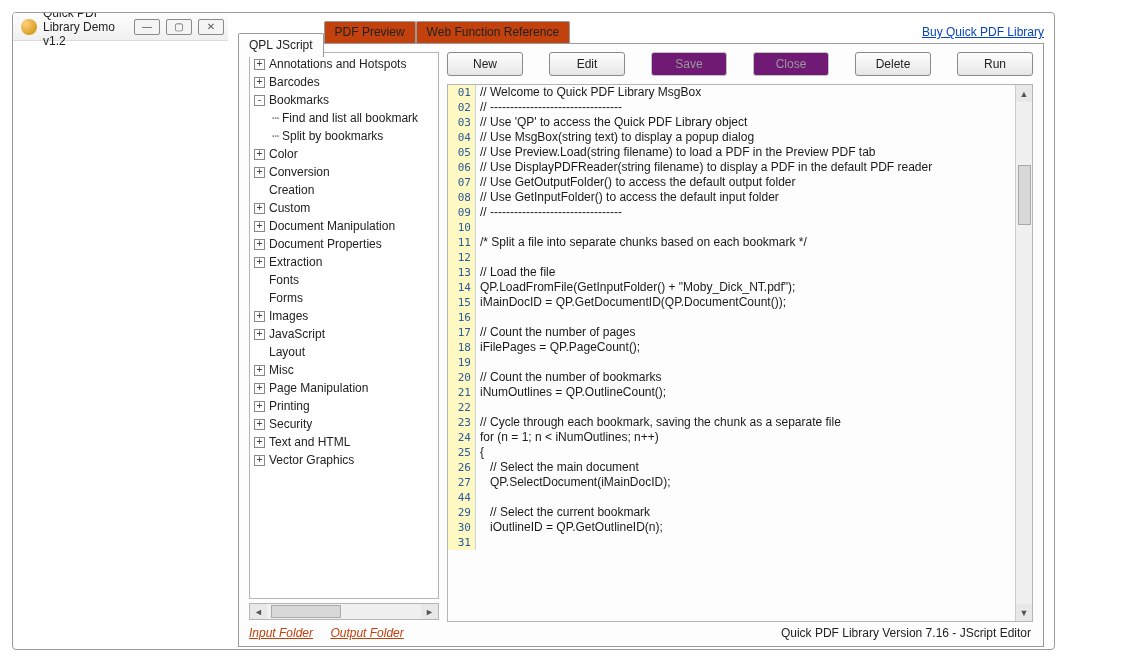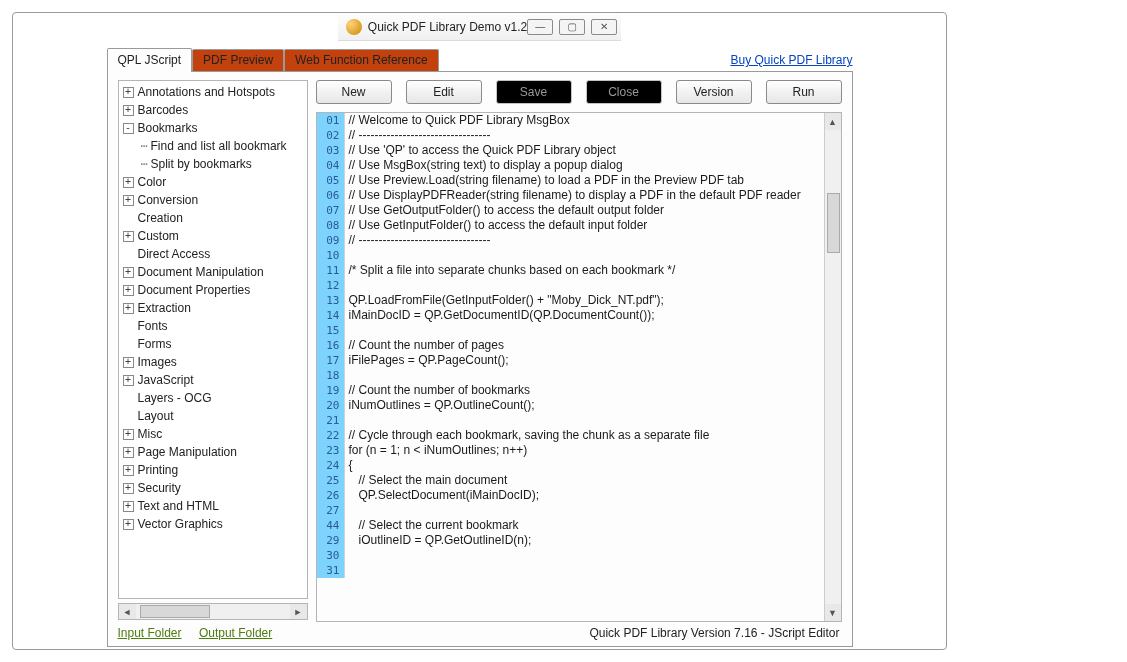--- a/index.html
+++ b/index.html
@@ -1,71 +1,71 @@
 <!DOCTYPE html>
 <html><head>
 <meta charset="utf-8">
 <style>
   * { box-sizing: border-box; }
   body {
     margin: 0; padding: 12px; background: #fff;
     font-family: "Segoe UI", Tahoma, sans-serif; font-size: 12px; color: #222;
   }
   .window {
-    width: 935px; height: 638px; border: 1px solid #9a9a9a; border-radius: 4px;
-    background: #fff; display: flex; flex-direction: column; overflow: hidden; align-items: center;
+    width: 1043px; height: 638px; border: 1px solid #9a9a9a; border-radius: 4px;
+    background: #fff; display: flex; flex-direction: row; overflow: hidden;
   }
   .titlebar {
     height: 28px; display: flex; align-items: center; padding: 0 4px 0 8px;
     border-bottom: 1px solid #dcdcdc;
     background: linear-gradient(#fdfdfd,#f0f0f0);
   }
   .titlebar .app-icon { width:16px; height:16px; margin-right:6px;
     background: radial-gradient(circle at 30% 30%, #ffd27a, #c98a00); border-radius:50%; }
   .titlebar .title { flex:1; font-size:12px; color:#222; }
   .winbtns { display:flex; gap:6px; }
   .winbtn { width:26px; height:16px; border:1px solid #8a8a8a; border-radius:2px;
     display:flex; align-items:center; justify-content:center; font-size:10px;
     color:#555; background:#f4f4f4; }
   .content { flex:1; padding:6px 10px 2px 10px; display:flex; flex-direction:column; min-height:0;}
   .tabrow { display:flex; align-items:flex-end; position:relative; height:24px;}
   .tab { border:1px solid #9a9a9a; border-bottom:none; padding:3px 10px 4px;
     margin-right:0px; background:#c2410c; font-size:12px; position:relative;
     border-top-left-radius:2px; border-top-right-radius:2px; }
-  .tab.active { background:#fdfdfd; z-index:3; padding-top:4px; padding-bottom:5px; top:1px;}
+  .tab.active { background:#fdfdfd; z-index:3; padding-top:4px; padding-bottom:5px; top:14px;}
   .buylink { margin-left:auto; color:#0645be; text-decoration:underline; font-size:12px; padding-bottom:4px;}
   .panel { flex:1; border:1px solid #9a9a9a; padding:8px 10px 6px 10px; background:#fdfdfd;
     display:flex; gap:8px; min-height:0;}
   .left { width:190px; display:flex; flex-direction:column; min-height:0;}
   .tree { flex:1; border:1px solid #b5b5b5; background:#fff; overflow:hidden; padding:2px 0; min-height:0;}
   .tree-item { display:flex; align-items:center; height:18px; padding-left:4px; white-space:nowrap;}
   .tree-item.child { padding-left:22px; }
   .expander { width:11px; height:11px; border:1px solid #888; margin-right:4px;
     display:flex; align-items:center; justify-content:center; font-size:10px; line-height:1; color:#444;
     font-family:monospace; background:#fff;}
   .expander.blank { border:none; background:transparent;}
   .dots { width:10px; display:inline-block; color:#888; letter-spacing:-1px; font-family:monospace;}
   .hscroll { height:17px; border:1px solid #b5b5b5; margin-top:4px; display:flex; align-items:center;
     background:#f0f0f0; position:relative;}
   .hscroll .arrow { width:17px; height:15px; display:flex; align-items:center; justify-content:center;
     font-size:9px; color:#555; background:#e8e8e8; border:0;}
   .hscroll .track { flex:1; position:relative; height:15px;}
   .hscroll .thumb { position:absolute; left:4px; top:1px; width:70px; height:13px; background:#d8d8d8;
     border:1px solid #aaa;}
   .folderlinks { margin-top:6px; font-size:12px;}
-  .folderlinks a { color:#4d7c0f; text-decoration:underline; margin-right:14px;}
+  .folderlinks a { color:#c2410c; text-decoration:underline; margin-right:14px;font-style:italic;}
   .right { flex:1; display:flex; flex-direction:column; min-height:0;}
-  .toolbar { display:flex; gap:14px; margin-bottom:8px;}
+  .toolbar { display:flex; gap:26px; margin-bottom:8px;}
   .btn { width:76px; height:24px; border:1px solid #8a8a8a; border-radius:3px;
     background:linear-gradient(#fefefe,#e6e6e6); font-size:12px; display:flex;
     align-items:center; justify-content:center;}
-  .btn.disabled { color:#999; border-color:#c3c3c3; background:#000000;}
+  .btn.disabled { color:#999; border-color:#c3c3c3; background:#701a75;}
   .editor-wrap { flex:1; border:1px solid #b5b5b5; display:flex; min-height:0; position:relative;}
   .ln { width:28px; text-align:right; padding-right:4px; font-size:11px; color:#2b5a9b;
-    font-family:Consolas,monospace; background:#7dd3fc; border-right:1px solid #c9d3df;
+    font-family:Consolas,monospace; background:#fef9c3; border-right:1px solid #c9d3df;
     line-height:15px;}
   .code-lines { flex:1; padding-left:4px; font-family:"Segoe UI",Tahoma,sans-serif; font-size:12px;
     color:#1a1a1a; line-height:15px; min-height:0;}
   .code-row { height:15px; white-space:pre; }
   .vscroll { width:17px; background:#f0f0f0; border-left:1px solid #ccc; position:relative;}
   .vscroll .varrow { height:17px; display:flex; align-items:center; justify-content:center;
     font-size:9px; color:#555; background:#e8e8e8;}
   .vscroll .vthumb { position:absolute; top:80px; left:2px; width:13px; height:60px;
     background:#d8d8d8; border:1px solid #aaa;}
   .statusbar { text-align:right; padding:4px 2px 0 2px; font-size:12px; color:#222;}
@@ -129,24 +129,20 @@
             </div>
             <div class="tree-item">
               <span class="expander blank"></span>
               <span>Creation</span>
             </div>
             <div class="tree-item">
               <span class="expander">+</span>
               <span>Custom</span>
             </div>
             <div class="tree-item">
-              <span class="expander blank"></span>
-              <span>Direct Access</span>
-            </div>
-            <div class="tree-item">
               <span class="expander">+</span>
               <span>Document Manipulation</span>
             </div>
             <div class="tree-item">
               <span class="expander">+</span>
               <span>Document Properties</span>
             </div>
             <div class="tree-item">
               <span class="expander">+</span>
               <span>Extraction</span>
@@ -159,24 +155,20 @@
               <span class="expander blank"></span>
               <span>Forms</span>
             </div>
             <div class="tree-item">
               <span class="expander">+</span>
               <span>Images</span>
             </div>
             <div class="tree-item">
               <span class="expander">+</span>
               <span>JavaScript</span>
-            </div>
-            <div class="tree-item">
-              <span class="expander blank"></span>
-              <span>Layers - OCG</span>
             </div>
             <div class="tree-item">
               <span class="expander blank"></span>
               <span>Layout</span>
             </div>
             <div class="tree-item">
               <span class="expander">+</span>
               <span>Misc</span>
             </div>
             <div class="tree-item">
@@ -212,21 +204,21 @@
           <a>Output Folder</a>
         </div>
       </div>
 
       <div class="right">
         <div class="toolbar">
           <div class="btn">New</div>
           <div class="btn">Edit</div>
           <div class="btn disabled">Save</div>
           <div class="btn disabled">Close</div>
-          <div class="btn">Version</div>
+          <div class="btn">Delete</div>
           <div class="btn">Run</div>
         </div>
 
         <div class="editor-wrap">
           <div class="editor-rows" style="flex:1;">
             <div class="lncol" id="lncol">
                 <div class="ln">01</div>
                 <div class="ln">02</div>
                 <div class="ln">03</div>
                 <div class="ln">04</div>
@@ -264,20 +256,21 @@
                 <div class="code-row">// Use 'QP' to access the Quick PDF Library object</div>
                 <div class="code-row">// Use MsgBox(string text) to display a popup dialog</div>
                 <div class="code-row">// Use Preview.Load(string filename) to load a PDF in the Preview PDF tab</div>
                 <div class="code-row">// Use DisplayPDFReader(string filename) to display a PDF in the default PDF reader</div>
                 <div class="code-row">// Use GetOutputFolder() to access the default output folder</div>
                 <div class="code-row">// Use GetInputFolder() to access the default input folder</div>
                 <div class="code-row">// ---------------------------------</div>
                 <div class="code-row"></div>
                 <div class="code-row">/* Split a file into separate chunks based on each bookmark */</div>
                 <div class="code-row"></div>
+                <div class="code-row">// Load the file</div>
                 <div class="code-row">QP.LoadFromFile(GetInputFolder() + "Moby_Dick_NT.pdf");</div>
                 <div class="code-row">iMainDocID = QP.GetDocumentID(QP.DocumentCount());</div>
                 <div class="code-row"></div>
                 <div class="code-row">// Count the number of pages</div>
                 <div class="code-row">iFilePages = QP.PageCount();</div>
                 <div class="code-row"></div>
                 <div class="code-row">// Count the number of bookmarks</div>
                 <div class="code-row">iNumOutlines = QP.OutlineCount();</div>
                 <div class="code-row"></div>
                 <div class="code-row">// Cycle through each bookmark, saving the chunk as a separate file</div>

